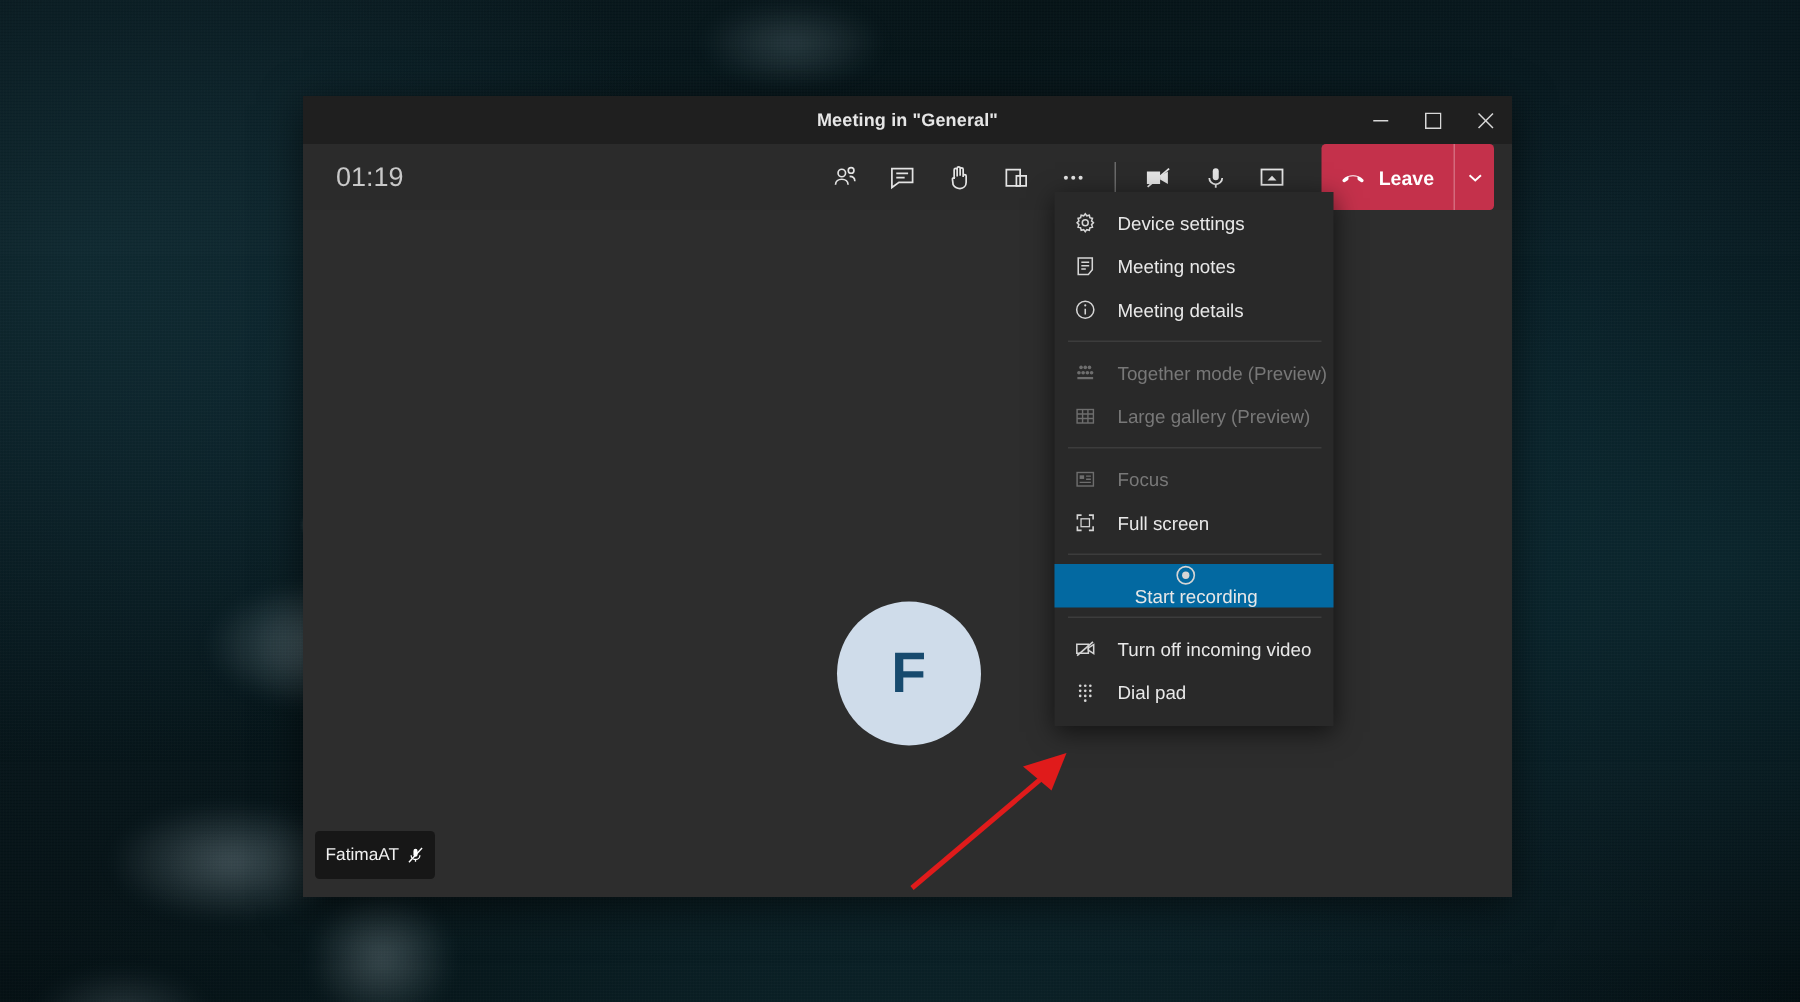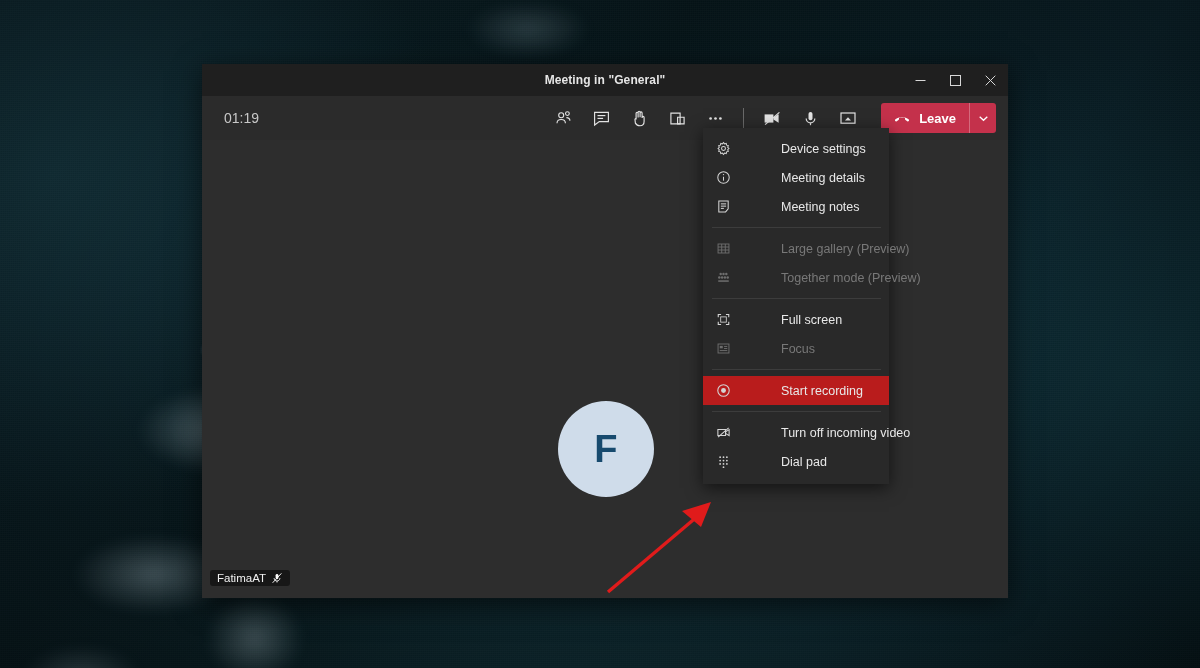--- a/index.html
+++ b/index.html
@@ -100,21 +100,21 @@
   }
 
   #toolbar {
     height: 44px; flex: none;
     background: #2b2b2b;
     display: flex; align-items: center;
     padding: 0 12px 0 22px;
     position: relative;
   }
   #call-timer {
-    color: #c8c8c8; font-size: 14px;
+    color: #c8c8c8; font-size: 18px;
     flex: none;
   }
   #toolbar-center {
     flex: 1;
     display: flex; align-items: center; justify-content: flex-end;
     gap: 0px;
   }
   .tool-btn {
     width: 38px; height: 32px;
     display: flex; align-items: center; justify-content: center;
@@ -122,21 +122,21 @@
   }
   .tool-sep {
     width: 1px; height: 21px;
     background: #6a6a6a;
     margin: 0 9px;
     flex: none;
   }
   #leave-group {
     display: flex; align-items: stretch;
     background: #c4314b;
-    height: 30px; border-radius: 3px;
+    height: 44px; border-radius: 3px;
     margin-left: 14px; overflow: hidden;
     flex: none;
   }
   #leave-btn {
     display: flex; align-items: center; gap: 8px;
     padding: 0 13px 0 12px;
     color: #fff; font-size: 13px; font-weight: bold;
   }
   #leave-caret {
     display: flex; align-items: center; justify-content: center;
@@ -156,21 +156,21 @@
     width: 96px; height: 96px;
     border-radius: 50%;
     background: #cfdcea;
     display: flex; align-items: center; justify-content: center;
     color: #174a6e; font-size: 38px; font-weight: bold;
     letter-spacing: .5px;
   }
   #name-badge {
     position: absolute;
     left: 8px; bottom: 12px;
-    height: 16px;
+    height: 32px;
     background: rgba(17,17,17,.78);
     border-radius: 3px;
     display: flex; align-items: center; gap: 5px;
     padding: 0 7px;
     color: #f0f0f0; font-size: 11.5px;
   }
 
   
   #more-menu {
     position: absolute;
@@ -180,31 +180,30 @@
     box-shadow: 0 4px 16px rgba(0,0,0,.6);
     padding: 6px 0 8px 0;
     z-index: 40;
   }
   .menu-item {
     height: 29px;
     display: flex; align-items: center;
     padding: 0 10px 0 13px;
     color: #e8e8e8; font-size: 12.5px;
     white-space: nowrap;
-    gap: 36px;
   }
   .menu-item .mi-icon {
     width: 20px; flex: none;
     display: flex; align-items: center; justify-content: flex-start;
     color: #d5d5d5;
     margin-right: 9px;
   }
   .menu-item .mi-label { flex: 1; }
   .menu-item .mi-check { flex: none; color: #e8e8e8; margin-left: 6px; }
-  .menu-item.highlighted { background: #b91c1c; }
+  .menu-item.highlighted { background: #0369a1; flex-direction: column; }
   .menu-item.disabled { color: #787878; }
   .menu-item.disabled .mi-icon { color: #6e6e6e; }
   .menu-sep {
     height: 1px; background: #3c3c3c;
     margin: 6px 8px 6px 9px;
   }
 
   
   #annotation-arrow {
     position: absolute;
@@ -361,95 +360,95 @@
         <path d="M8 1.6l1.1 1.5 1.8-.5.4 1.8 1.8.5-.6 1.8 1.3 1.3-1.3 1.3.6 1.8-1.8.5-.4 1.8-1.8-.5L8 14.4l-1.1-1.5-1.8.5-.4-1.8-1.8-.5.6-1.8L2.2 8l1.3-1.3-.6-1.8 1.8-.5.4-1.8 1.8.5z"></path>
       </svg>
     </span>
     <span class="mi-label">Device settings</span>
   </div>
 
 
   <div class="menu-item">
     <span class="mi-icon">
       <svg width="15" height="15" viewBox="0 0 16 16" fill="none" stroke="currentColor" stroke-width="1.1">
-        <circle cx="8" cy="8" r="6.1"></circle>
-        <line x1="8" y1="7.2" x2="8" y2="11.4"></line>
-        <circle cx="8" cy="4.9" r=".75" fill="currentColor" stroke="none"></circle>
-      </svg>
-    </span>
-    <span class="mi-label">Meeting details</span>
-  </div>
-
-  <div class="menu-item">
-    <span class="mi-icon">
-      <svg width="15" height="15" viewBox="0 0 16 16" fill="none" stroke="currentColor" stroke-width="1.1">
         <path d="M3 2.2h10v8.2l-2.8 3.4H3z"></path>
         <line x1="5.2" y1="5.2" x2="10.8" y2="5.2"></line>
         <line x1="5.2" y1="7.6" x2="10.8" y2="7.6"></line>
         <line x1="5.2" y1="10" x2="8.4" y2="10"></line>
       </svg>
     </span>
     <span class="mi-label">Meeting notes</span>
   </div>
 
+  <div class="menu-item">
+    <span class="mi-icon">
+      <svg width="15" height="15" viewBox="0 0 16 16" fill="none" stroke="currentColor" stroke-width="1.1">
+        <circle cx="8" cy="8" r="6.1"></circle>
+        <line x1="8" y1="7.2" x2="8" y2="11.4"></line>
+        <circle cx="8" cy="4.9" r=".75" fill="currentColor" stroke="none"></circle>
+      </svg>
+    </span>
+    <span class="mi-label">Meeting details</span>
+  </div>
+
   <div class="menu-sep"></div>
 
-
-  <div class="menu-item disabled">
-    <span class="mi-icon">
-      <svg width="15" height="15" viewBox="0 0 16 16" fill="none" stroke="currentColor" stroke-width="1">
-        <rect x="2.2" y="3.2" width="11.6" height="9.6"></rect>
-        <line x1="6.1" y1="3.2" x2="6.1" y2="12.8"></line>
-        <line x1="9.9" y1="3.2" x2="9.9" y2="12.8"></line>
-        <line x1="2.2" y1="6.4" x2="13.8" y2="6.4"></line>
-        <line x1="2.2" y1="9.6" x2="13.8" y2="9.6"></line>
-      </svg>
-    </span>
-    <span class="mi-label">Large gallery (Preview)</span>
-  </div>
 
   <div class="menu-item disabled">
     <span class="mi-icon">
       <svg width="15" height="15" viewBox="0 0 16 16" fill="currentColor">
         <circle cx="5" cy="4.2" r="1.3"></circle>
           <circle cx="8" cy="4.2" r="1.3"></circle>
           <circle cx="11" cy="4.2" r="1.3"></circle>
         <circle cx="3.5" cy="8" r="1.3"></circle>
           <circle cx="6.5" cy="8" r="1.3"></circle>
           <circle cx="9.5" cy="8" r="1.3"></circle>
           <circle cx="12.5" cy="8" r="1.3"></circle>
         <rect x="2.4" y="11" width="11.2" height="1.6"></rect>
       </svg>
     </span>
     <span class="mi-label">Together mode (Preview)</span>
   </div>
 
+  <div class="menu-item disabled">
+    <span class="mi-icon">
+      <svg width="15" height="15" viewBox="0 0 16 16" fill="none" stroke="currentColor" stroke-width="1">
+        <rect x="2.2" y="3.2" width="11.6" height="9.6"></rect>
+        <line x1="6.1" y1="3.2" x2="6.1" y2="12.8"></line>
+        <line x1="9.9" y1="3.2" x2="9.9" y2="12.8"></line>
+        <line x1="2.2" y1="6.4" x2="13.8" y2="6.4"></line>
+        <line x1="2.2" y1="9.6" x2="13.8" y2="9.6"></line>
+      </svg>
+    </span>
+    <span class="mi-label">Large gallery (Preview)</span>
+  </div>
+
   <div class="menu-sep"></div>
-
-  <div class="menu-item">
-    <span class="mi-icon">
-      <svg width="15" height="15" viewBox="0 0 16 16" fill="none" stroke="currentColor" stroke-width="1.15">
-        <path d="M2.4 5.6V2.6h3M10.6 2.6h3v3M13.6 10.4v3h-3M5.4 13.4h-3v-3"></path>
-        <rect x="5" y="5.2" width="6" height="5.6" stroke-width=".9"></rect>
-      </svg>
-    </span>
-    <span class="mi-label">Full screen</span>
-  </div>
 
   <div class="menu-item disabled">
     <span class="mi-icon">
       <svg width="15" height="15" viewBox="0 0 16 16" fill="none" stroke="currentColor" stroke-width="1">
         <rect x="2.2" y="3.2" width="11.6" height="9.6"></rect>
         <rect x="4" y="5.2" width="3.2" height="2.6" fill="currentColor" stroke="none"></rect>
         <line x1="8.6" y1="5.8" x2="12" y2="5.8"></line>
         <line x1="8.6" y1="8" x2="12" y2="8"></line>
         <line x1="4" y1="10.2" x2="12" y2="10.2"></line>
       </svg>
     </span>
     <span class="mi-label">Focus</span>
+  </div>
+
+  <div class="menu-item">
+    <span class="mi-icon">
+      <svg width="15" height="15" viewBox="0 0 16 16" fill="none" stroke="currentColor" stroke-width="1.15">
+        <path d="M2.4 5.6V2.6h3M10.6 2.6h3v3M13.6 10.4v3h-3M5.4 13.4h-3v-3"></path>
+        <rect x="5" y="5.2" width="6" height="5.6" stroke-width=".9"></rect>
+      </svg>
+    </span>
+    <span class="mi-label">Full screen</span>
   </div>
 
   <div class="menu-sep"></div>
 
 
 
   <div class="menu-item highlighted">
     <span class="mi-icon">
       <svg width="15" height="15" viewBox="0 0 16 16" fill="none" stroke="currentColor" stroke-width="1.15">
         <circle cx="8" cy="8" r="6.1"></circle>

